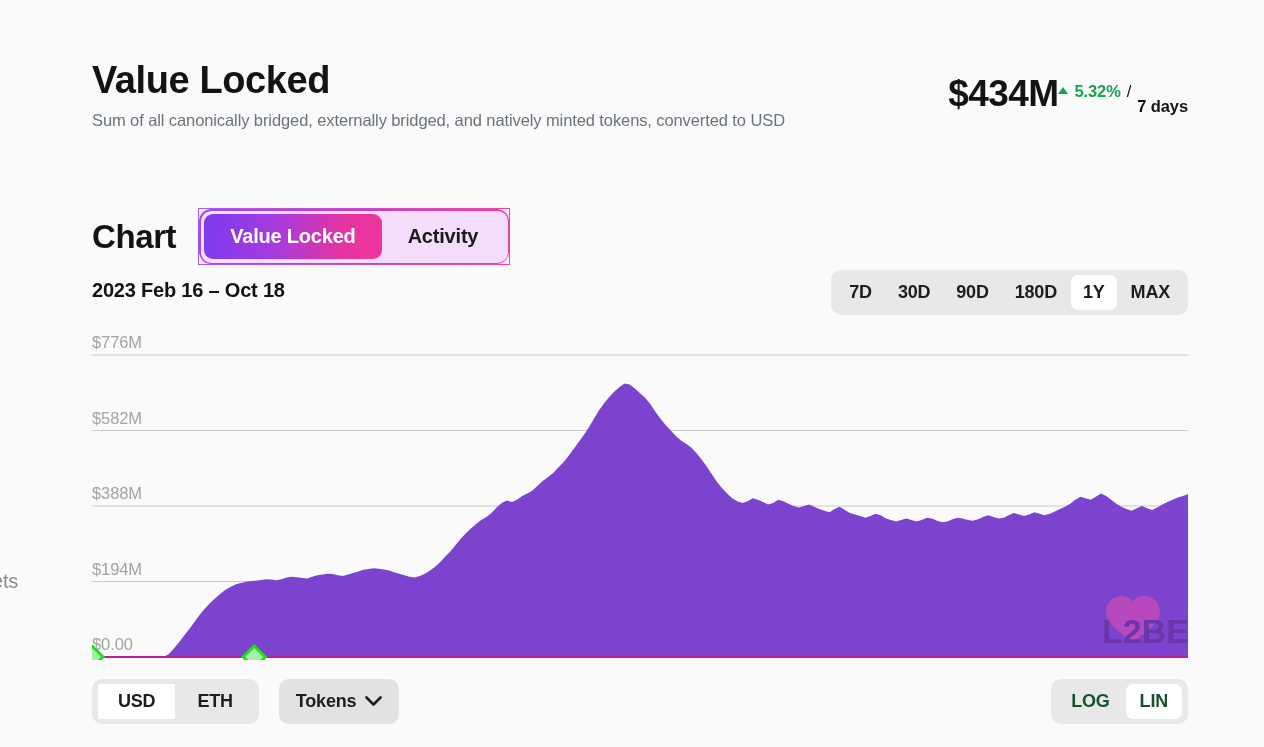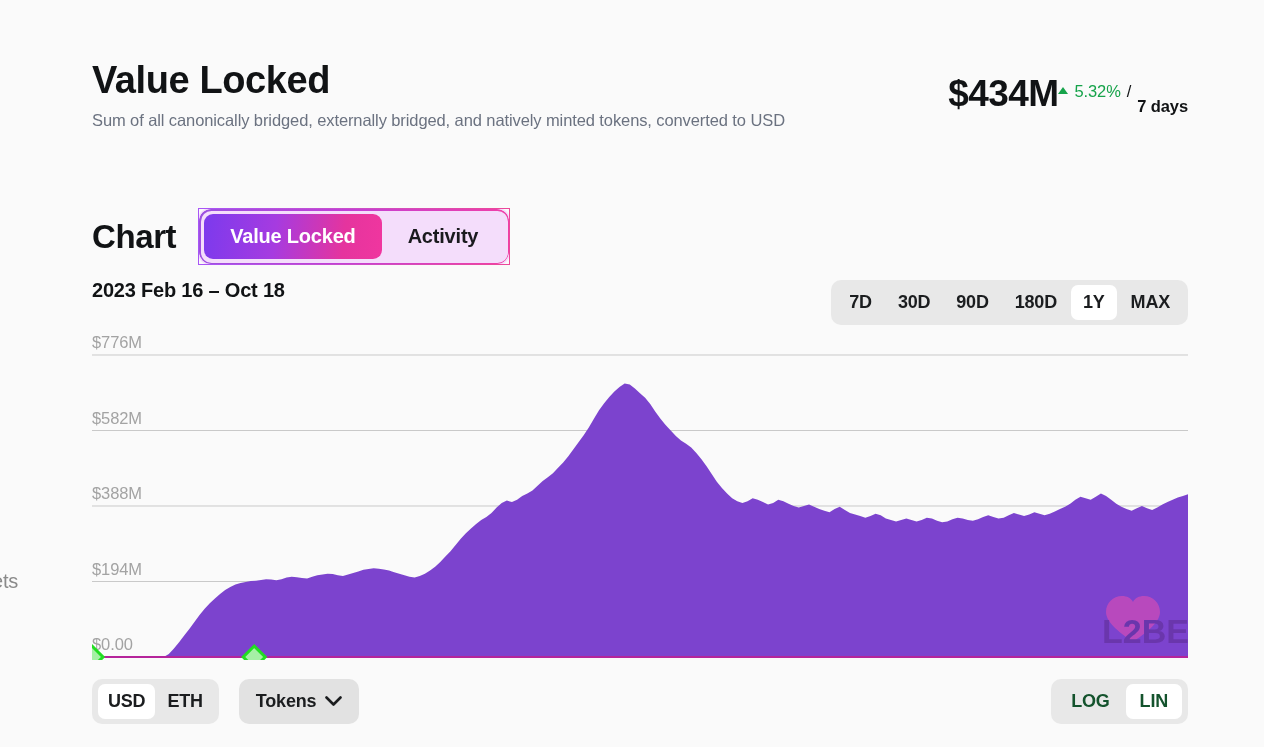--- a/index.html
+++ b/index.html
@@ -67,21 +67,21 @@
   .tri-up {
     width: 0; height: 0;
     border-left: 5.5px solid transparent;
     border-right: 5.5px solid transparent;
     border-bottom: 7px solid #16A34A;
     display: inline-block;
     margin-right: 1px;
     position: relative;
     top: -1px;
   }
-  .change-pct { color: #16A34A; font-weight: 400; }
+  .change-pct { color: #16A34A; font-weight: 700; }
   .change-sep { color: #111315; font-weight: 400; margin: 0 1px; }
   .change-period { color: #111315; font-weight: 700; margin-top: 30px; }
 
   
   .chart-head {
     position: absolute;
     left: 92px; top: 176px;
     display: flex;
     align-items: center;
     gap: 22px;
@@ -135,21 +135,21 @@
   .range-label {
     position: absolute;
     left: 92px; top: 279px;
     font-size: 20px;
     font-weight: 700;
     color: #111315;
     letter-spacing: -0.2px;
   }
   .period-group {
     position: absolute;
-    right: 76px; top: 280px;
+    right: 76px; top: 270px;
     display: flex;
     align-items: center;
     background: #E8E8E8;
     border-radius: 10px;
     padding: 5px 6px;
     gap: 2px;
   }
   .period-btn {
     padding: 7px 12px;
     font-size: 18px;
@@ -197,25 +197,25 @@
   }
   .unit-group {
     display: flex;
     align-items: center;
     background: #E8E8E8;
     border-radius: 10px;
     padding: 5px 6px;
     gap: 2px;
   }
   .unit-btn {
-    padding: 7px 10px;
+    padding: 7px 20px;
     font-size: 18px;
     font-weight: 700;
     color: #1B1D1F;
-    border-radius: 7px;
+    border-radius: 2px;
     cursor: pointer;
     user-select: none;
     letter-spacing: -0.2px;
   }
   .unit-btn.active { background: #FFFFFF; }
   .tokens-btn {
     display: flex;
     align-items: center;
     gap: 9px;
     background: #E2E2E2;

